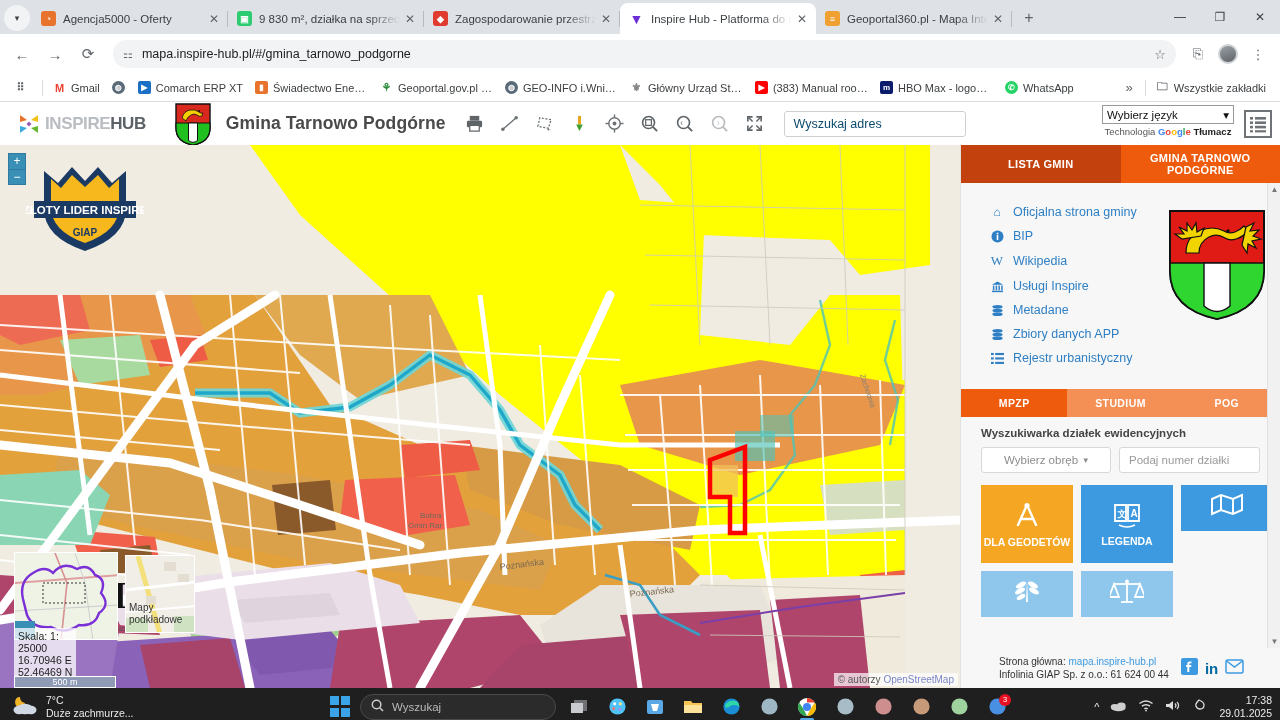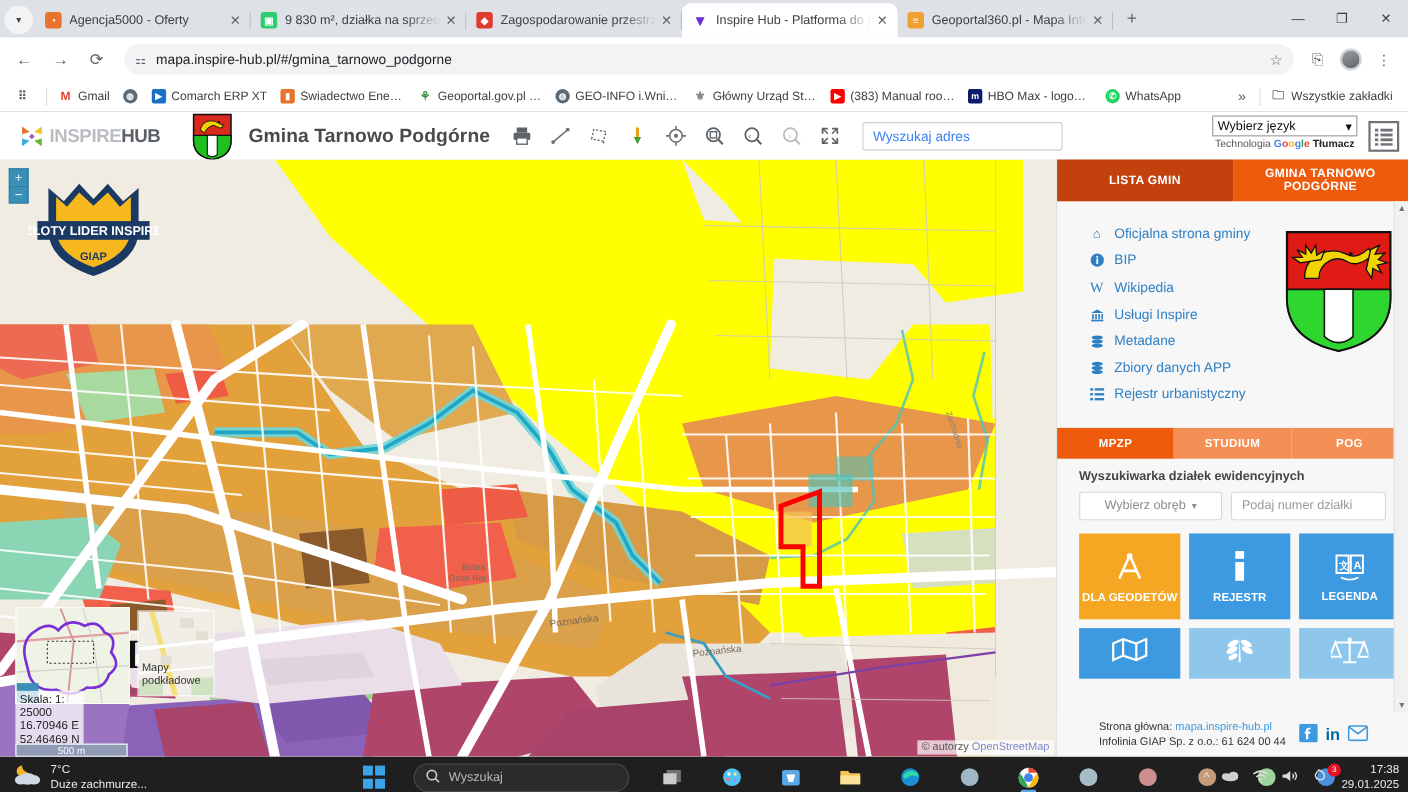--- a/index.html
+++ b/index.html
@@ -162,21 +162,21 @@
   }
   .gmina-title {
     font-size: 17.5px; font-weight: 700; color:#4a4a4a; letter-spacing: 0.1px;
   }
   .map-tools { display:flex; align-items:center; margin-left: 18px; gap: 13px; }
   .mtool { width: 22px; height: 22px; display:flex; align-items:center; justify-content:center; }
   .addr-search {
     margin-left: 18px;
     width: 182px; height: 26px;
     border: 1px solid #cfcfcf; border-radius: 3px;
-    font-size: 12.5px; color: #3b82f6;
+    font-size: 12.5px; color: #0c4a6e;
     padding: 0 9px;
     display:flex; align-items:center;
     background:#fff;
   }
   .lang-box {
     position:absolute; right: 46px; top: 3px;
     width: 132px;
     text-align: center;
     margin-left: 20px;
   }
@@ -396,21 +396,21 @@
   
   #taskbar {
     height: 37px; width: 1280px;
     background: #1f1f1f;
     display: flex; align-items: center;
     position: relative;
     color: #eaeaea;
   }
   .weather { display:flex; align-items:center; padding-left: 12px; gap: 8px; }
   .weather .wtext { font-size: 10.5px; line-height: 13px; }
-  .tb-center { position:absolute; left: 330px; display:flex; align-items:center; gap: 24px; }
+  .tb-center { position:absolute; left: 330px; display:flex; align-items:center; gap: 8px; }
   .start-btn { width: 22px; height:22px; display:flex; flex-wrap:wrap; gap:2px; }
   .start-btn i { width: 9px; height: 9px; background:#3ba3e8; display:block;}
   .searchpill {
     width: 196px; height: 26px;
     background: #2b2b2b; border:1px solid #4a4a4a;
     border-radius: 14px;
     display:flex; align-items:center;
     padding: 0 10px; gap: 8px;
     font-size: 11.5px; color:#b9b9b9;
   }
@@ -989,29 +989,20 @@
             <circle cx="15" cy="5.5" r="2.6" fill="#fff" stroke="none"></circle>
             <path d="M13.6 8 L6 25"></path>
               <path d="M16.4 8 L24 25"></path>
               <path d="M9 19 L21 19"></path>
           </svg>
         </span>
         <span>DLA GEODETÓW</span>
       </div>
       <div class="tile tile-blue">
         <span class="ticon">
-          <svg width="26" height="30" viewBox="0 0 26 30">
-              <rect x="9" y="1" width="8" height="7" fill="#fff"></rect>
-              <rect x="9" y="11" width="8" height="17" fill="#fff"></rect>
-            </svg>
-        </span>
-        <span>REJESTR</span>
-      </div>
-      <div class="tile tile-blue">
-        <span class="ticon">
           <svg width="30" height="28" viewBox="0 0 30 28" fill="none" stroke="#fff" stroke-width="1.8">
             <path d="M3 4 H14 V20 H3 Z"></path>
               <path d="M16 4 H27 V20 H16 Z"></path>
             <text x="5.5" y="16" font-size="9" fill="#fff" stroke="none" font-family="Liberation Sans">文</text>
             <text x="18.5" y="16" font-size="10" fill="#fff" stroke="none" font-family="Liberation Sans">A</text>
             <path d="M7 24 q8 4 16 0" stroke-width="1.5"></path>
           </svg>
         </span>
         <span>LEGENDA</span>
       </div>

